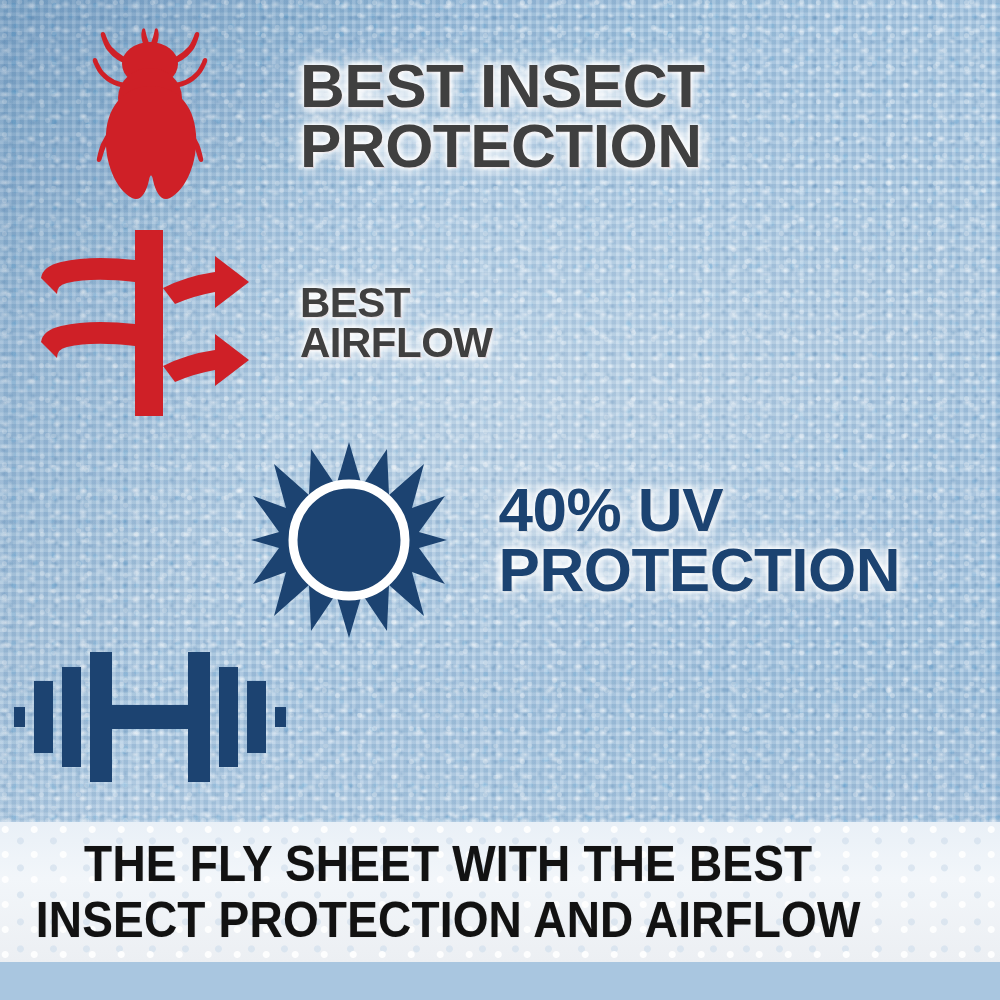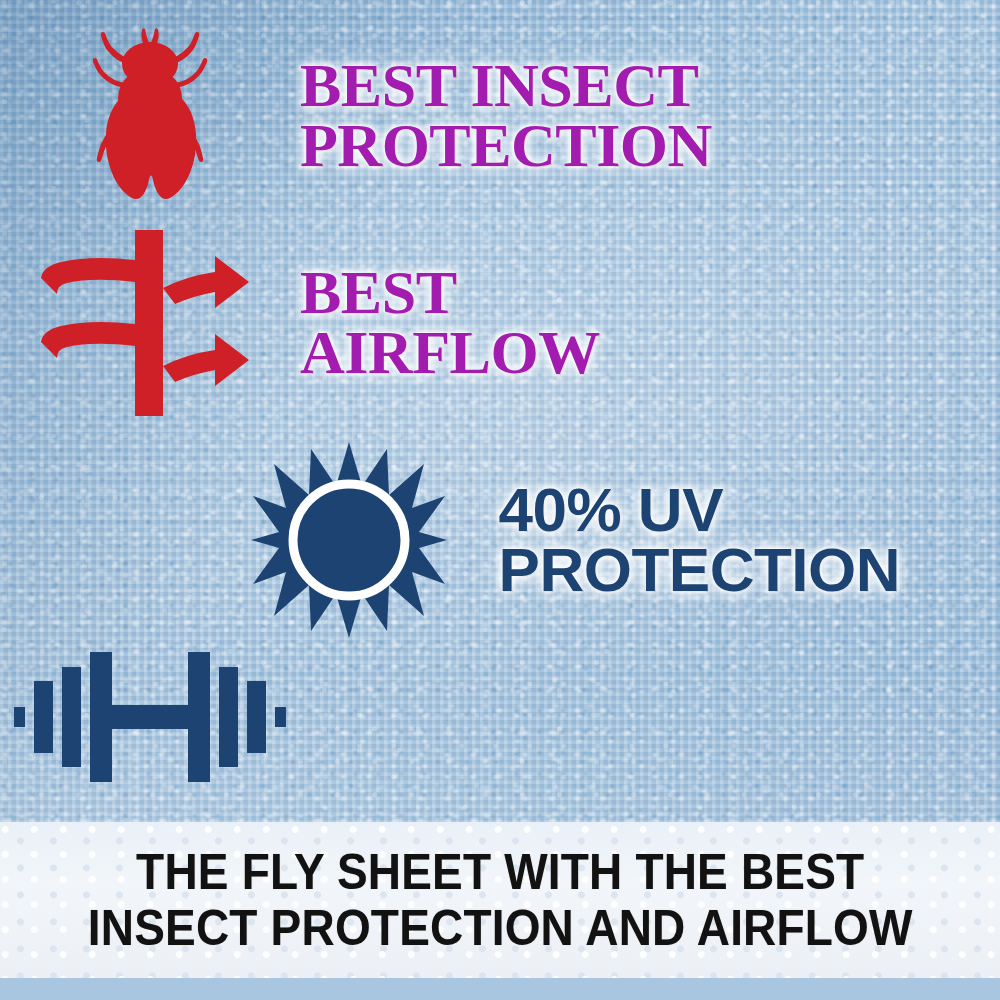--- a/index.html
+++ b/index.html
@@ -82,60 +82,58 @@
   }
 
   .label {
     font-weight: 700;
     line-height: 0.96;
     letter-spacing: -0.5px;
     white-space: pre-line;
   }
 
   .label.red {
-    color: #a21caf;
+    color: #404040;
     text-shadow:
       0 0 4px #ffffff, 0 0 8px #ffffff, 0 0 12px rgba(255,255,255,0.95),
       0 0 18px rgba(255,255,255,0.7), 1px 1px 0 rgba(140,20,25,0.35);
-    font-family: Liberation Serif, serif;
   }
   .label.navy {
     color: #1c4371;
     text-shadow:
       0 0 4px #ffffff, 0 0 9px #ffffff, 0 0 14px rgba(255,255,255,0.95),
       0 0 20px rgba(255,255,255,0.7), 1px 1px 0 rgba(12,35,62,0.35);
   }
 
   
   #row-insect   { left: 0px;  top: 28px;  width: 900px; }
   #row-airflow  { left: 0px;  top: 230px; width: 900px; }
   #row-uv       { left: 0px;  top: 440px; width: 900px; justify-content: flex-end; }
   #row-durable  { left: 0px;  top: 650px; width: 900px; }
 
   #row-insect  .label { font-size: 62px; }
-  #row-airflow .label { font-size: 62px; }
+  #row-airflow .label { font-size: 42px; }
   #row-uv      .label { font-size: 62px; }
   #row-durable .label { font-size: 62px; }
 
   
   .caption-band {
     position: absolute;
     left: 0;
     top: 822px;
     width: 1000px;
-    height: 156px;
+    height: 140px;
     background-color: #eef3f8;
     background-image:
       radial-gradient(circle at 18% 30%, rgba(255,255,255,0.9) 0 3px, transparent 4px),
       radial-gradient(circle at 62% 70%, rgba(214,226,238,0.8) 0 3px, transparent 4px),
       linear-gradient(180deg, #e9f0f7 0%, #f2f6fa 40%, #eceff3 100%);
     background-size: 29px 25px, 33px 27px, 100% 100%;
     display: flex;
     align-items: center;
-    justify-content: center;
   }
   .caption-text {
     font-family: "Liberation Sans Narrow", "Liberation Sans", sans-serif;
     font-weight: 700;
     font-size: 50px;
     line-height: 1.12;
     color: #121212;
     text-align: center;
     letter-spacing: 0.2px;
     transform: scaleX(0.92);

